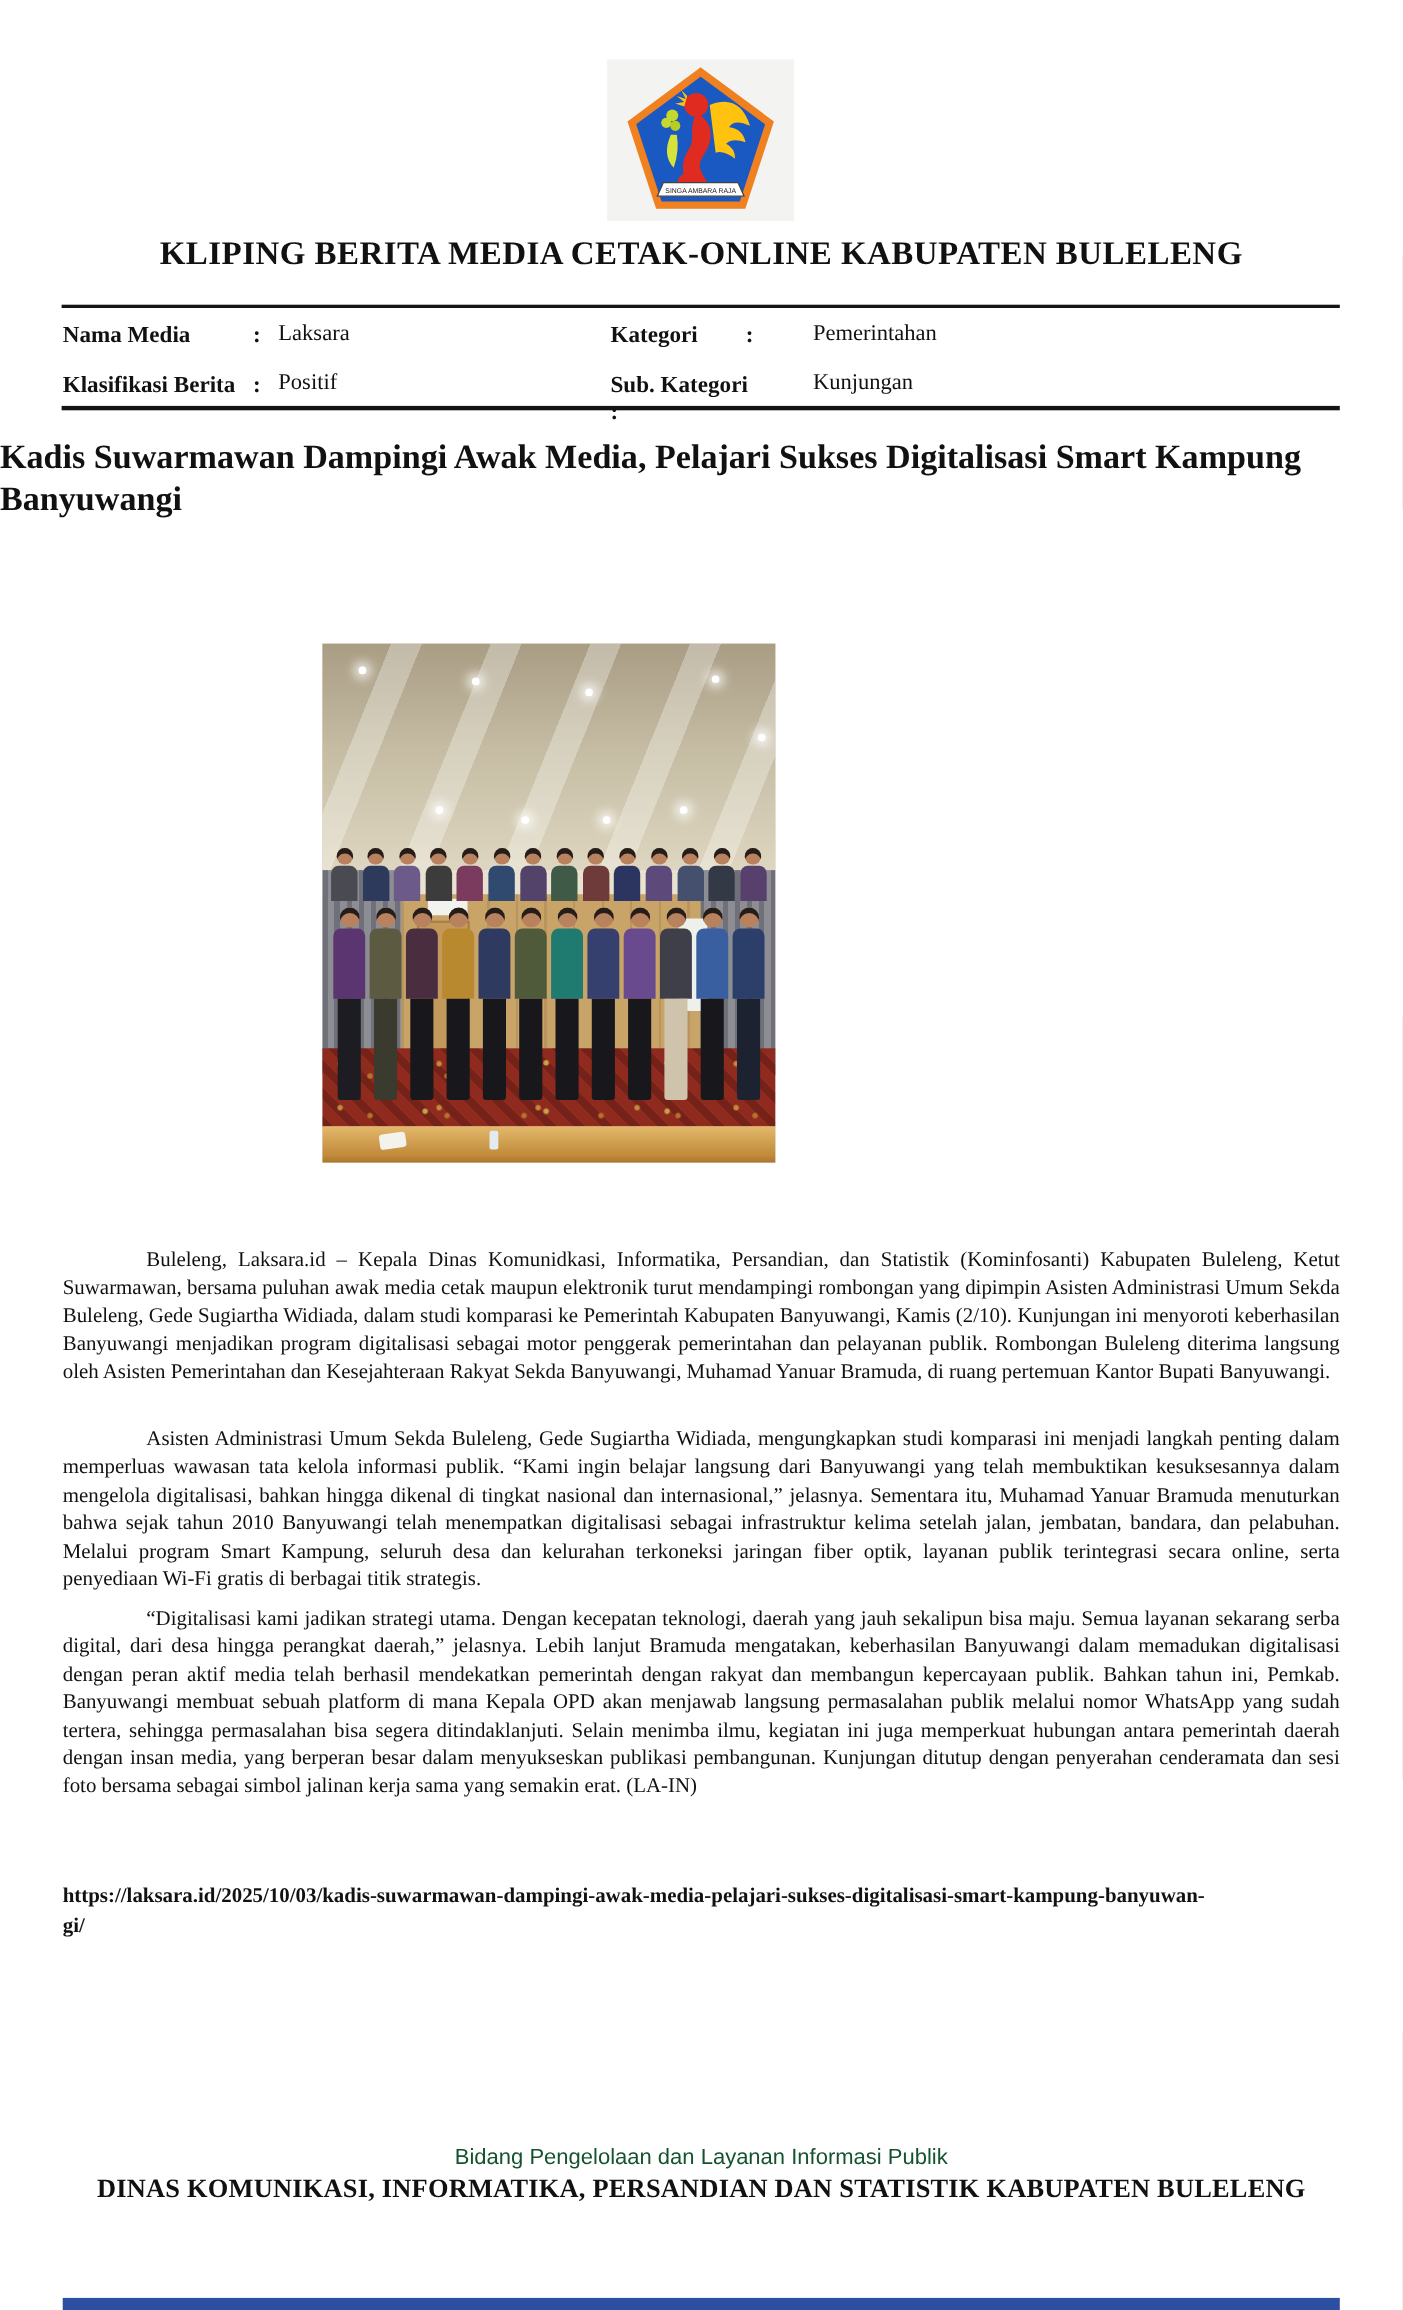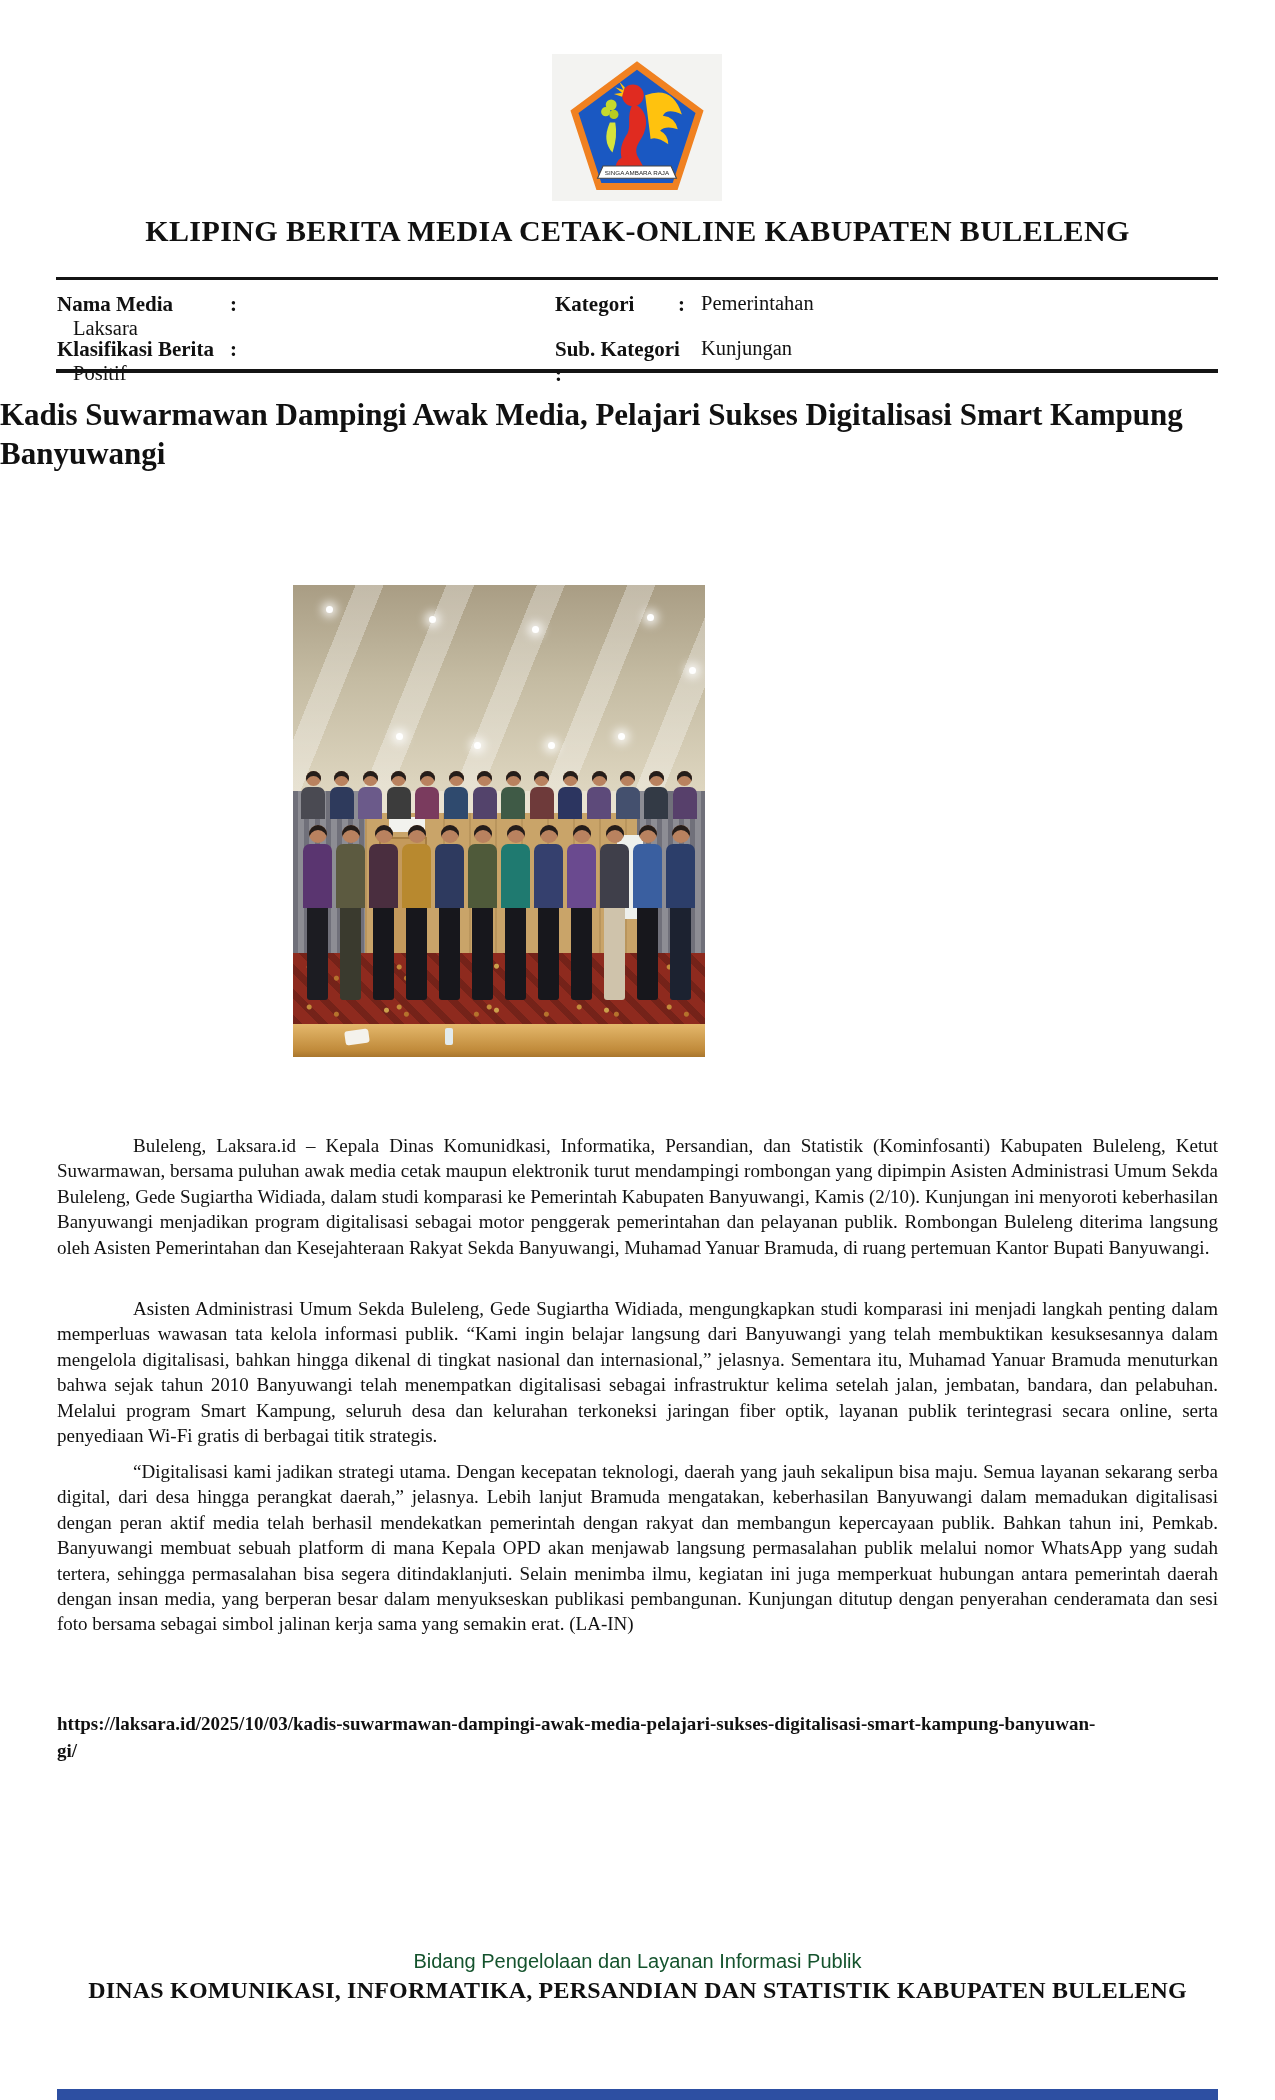--- a/index.html
+++ b/index.html
@@ -13,24 +13,24 @@
               background:#f3f3f1; display:flex; align-items:center; justify-content:center; }
   .logo-box svg { width:150px; height:136px; }
   .header-title { position:absolute; top:214px; left:0; width:100%;
                   text-align:center; font-size:30px; font-weight:bold; letter-spacing:.4px; }
   .rule { position:absolute; left:56px; width:1162px; background:#141414; }
   .rule-1 { top:277px; height:3px; }
   .rule-2 { top:369px; height:4px; }
   
   .meta { position:absolute; top:292px; left:57px; width:1160px; font-size:21px; }
   .meta-row { position:relative; height:45px; }
-  .lgroup { position:absolute; left:0; top:0; display:flex;flex-direction:column; }
+  .lgroup { position:absolute; left:0; top:0; display:flex; }
   .llabel { width:180px; display:flex; justify-content:space-between; font-weight:bold; }
   .lvalue { margin-left:16px; font-size:20.5px; }
-  .rgroup { position:absolute; left:498px; top:0; display:flex; }
+  .rgroup { position:absolute; left:498px; top:0; display:flex;gap:38px; }
   .rlabel { width:130px; display:flex; justify-content:space-between; font-weight:bold; }
   .rlabel.joined { justify-content:flex-start; }
   .rvalue { margin-left:16px; font-size:20.5px; }
   
   .article-title { position:absolute; top:395px; left:0; width:100%; 
                    font-size:31px; font-weight:bold; line-height:39px; }
   .byline { position:absolute; top:471px; left:0; width:100%; text-align:center;
             font-size:18px; font-weight:bold; }
   .body-text { position:absolute; left:57px; width:1161px; font-size:19px;
                line-height:25.4px; text-align:justify; text-indent:76px; margin:0; }

